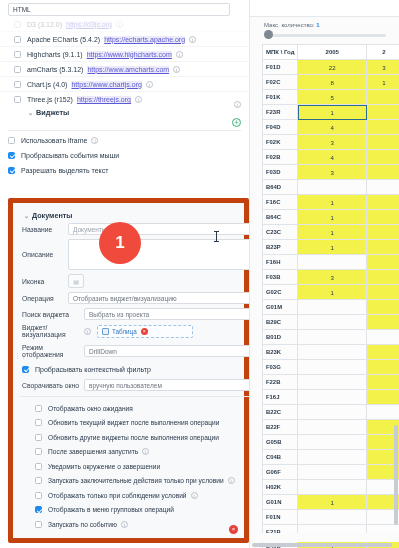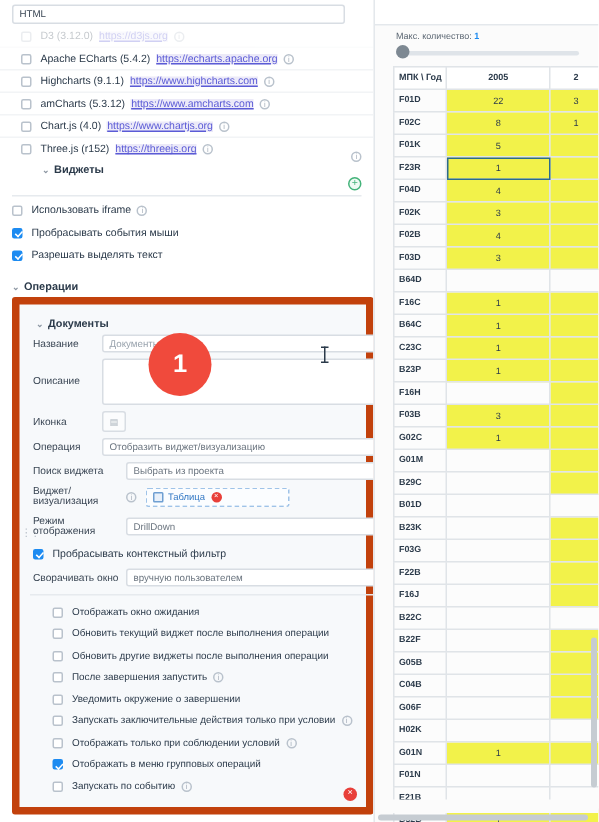--- a/index.html
+++ b/index.html
@@ -428,24 +428,20 @@
         <div class="opt-row">
           <span class="cbx checked"></span>
           <span class="opt-label">Пробрасывать события мыши</span>
         </div>
         <div class="opt-row">
           <span class="cbx checked"></span>
           <span class="opt-label">Разрешать выделять текст</span>
         </div>
       </div>
 
-    <div class="sec-header" style="position:absolute;left:0;top:182px;width:249px;">
-      <span class="chev">⌄</span>
-      <span>Операции</span>
-    </div>
 
     <div class="ops-card">
       <div class="drag-handle">⋮⋮</div>
       <div class="ops-inner">
 
         <div class="doc-header">
           <span class="chev">⌄</span>
           <span>Документы</span>
         </div>
 

